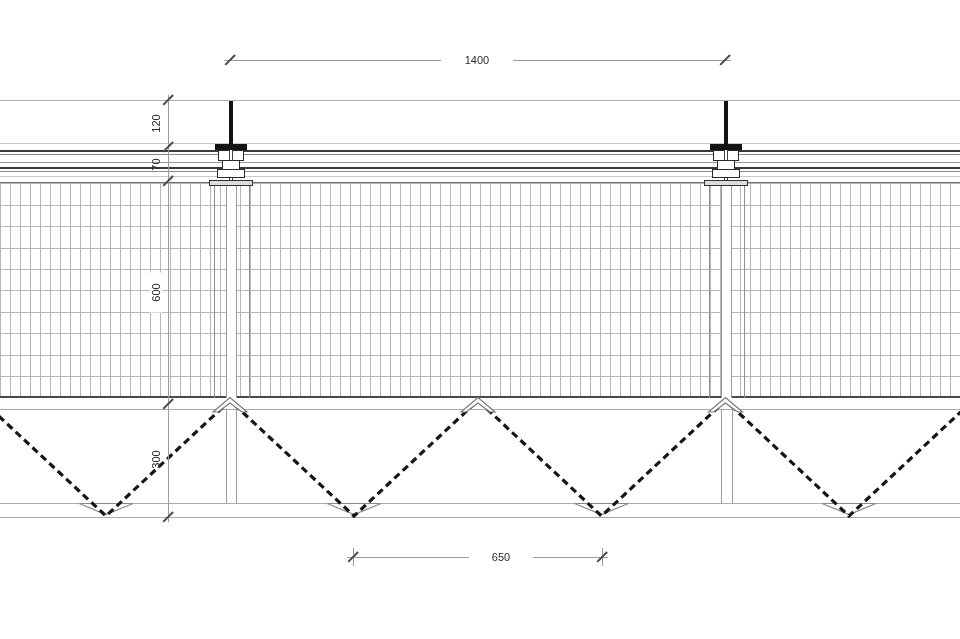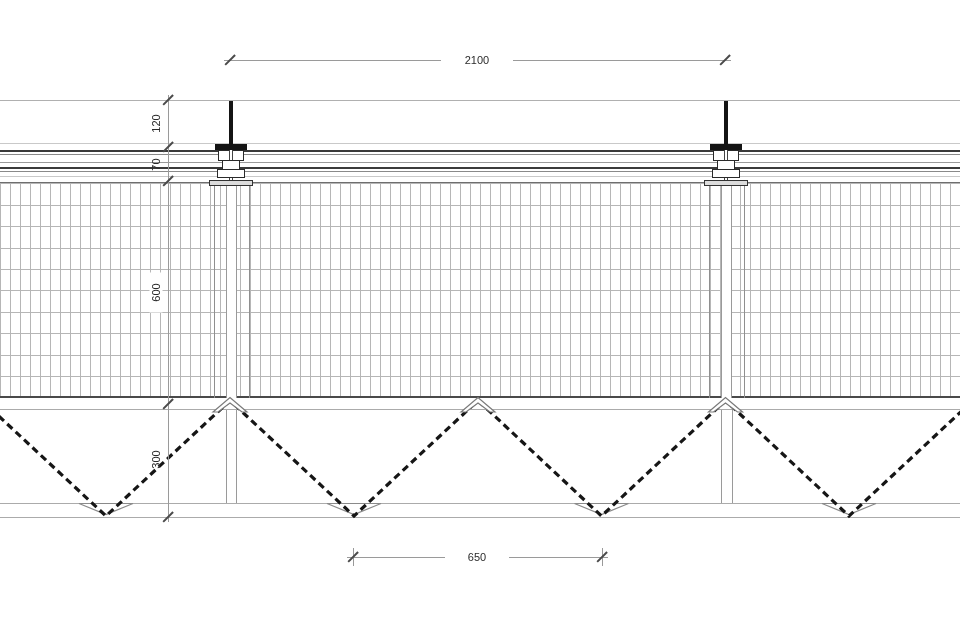--- a/index.html
+++ b/index.html
@@ -97,21 +97,21 @@
     <div class="stem"></div>
     <div class="boxB"></div>
     <div class="boxC"></div>
     <div class="plate"></div>
   </div>
 
   <div>
     <div class="dimline-h" style="left:224px;top:60px;width:507px;"></div>
     <div class="tick" style="left:223px;top:59px;"></div>
     <div class="tick" style="left:718px;top:59px;"></div>
-    <div class="dimtext" style="left:441px;top:54px;width:72px;">2100</div>
+    <div class="dimtext" style="left:441px;top:54px;width:72px;">1400</div>
   </div>
 
   <div>
     <div class="dimline-v" style="left:168px;top:95px;height:427px;"></div>
     <div class="tick" style="left:161px;top:99px;"></div>
     <div class="tick" style="left:161px;top:146px;"></div>
     <div class="tick" style="left:161px;top:180px;"></div>
     <div class="tick" style="left:161px;top:403px;"></div>
     <div class="tick" style="left:161px;top:516px;"></div>
     <div class="dimtext-rot" style="left:136px;top:117px;">120</div>
@@ -119,16 +119,16 @@
     <div class="dimtext-rot" style="left:136px;top:286px;background:#fff;">600</div>
     <div class="dimtext-rot" style="left:136px;top:453px;">300</div>
   </div>
 
   <div>
     <div class="dimline-v" style="left:353px;top:548px;height:18px;"></div>
     <div class="dimline-v" style="left:602px;top:548px;height:18px;"></div>
     <div class="dimline-h" style="left:347px;top:557px;width:261px;"></div>
     <div class="tick" style="left:346px;top:556px;"></div>
     <div class="tick" style="left:595px;top:556px;"></div>
-    <div class="dimtext" style="left:445px;top:551px;width:64px;">650</div>
+    <div class="dimtext" style="left:469px;top:551px;width:64px;">650</div>
   </div>
 
 </div>
 
 </body></html>

